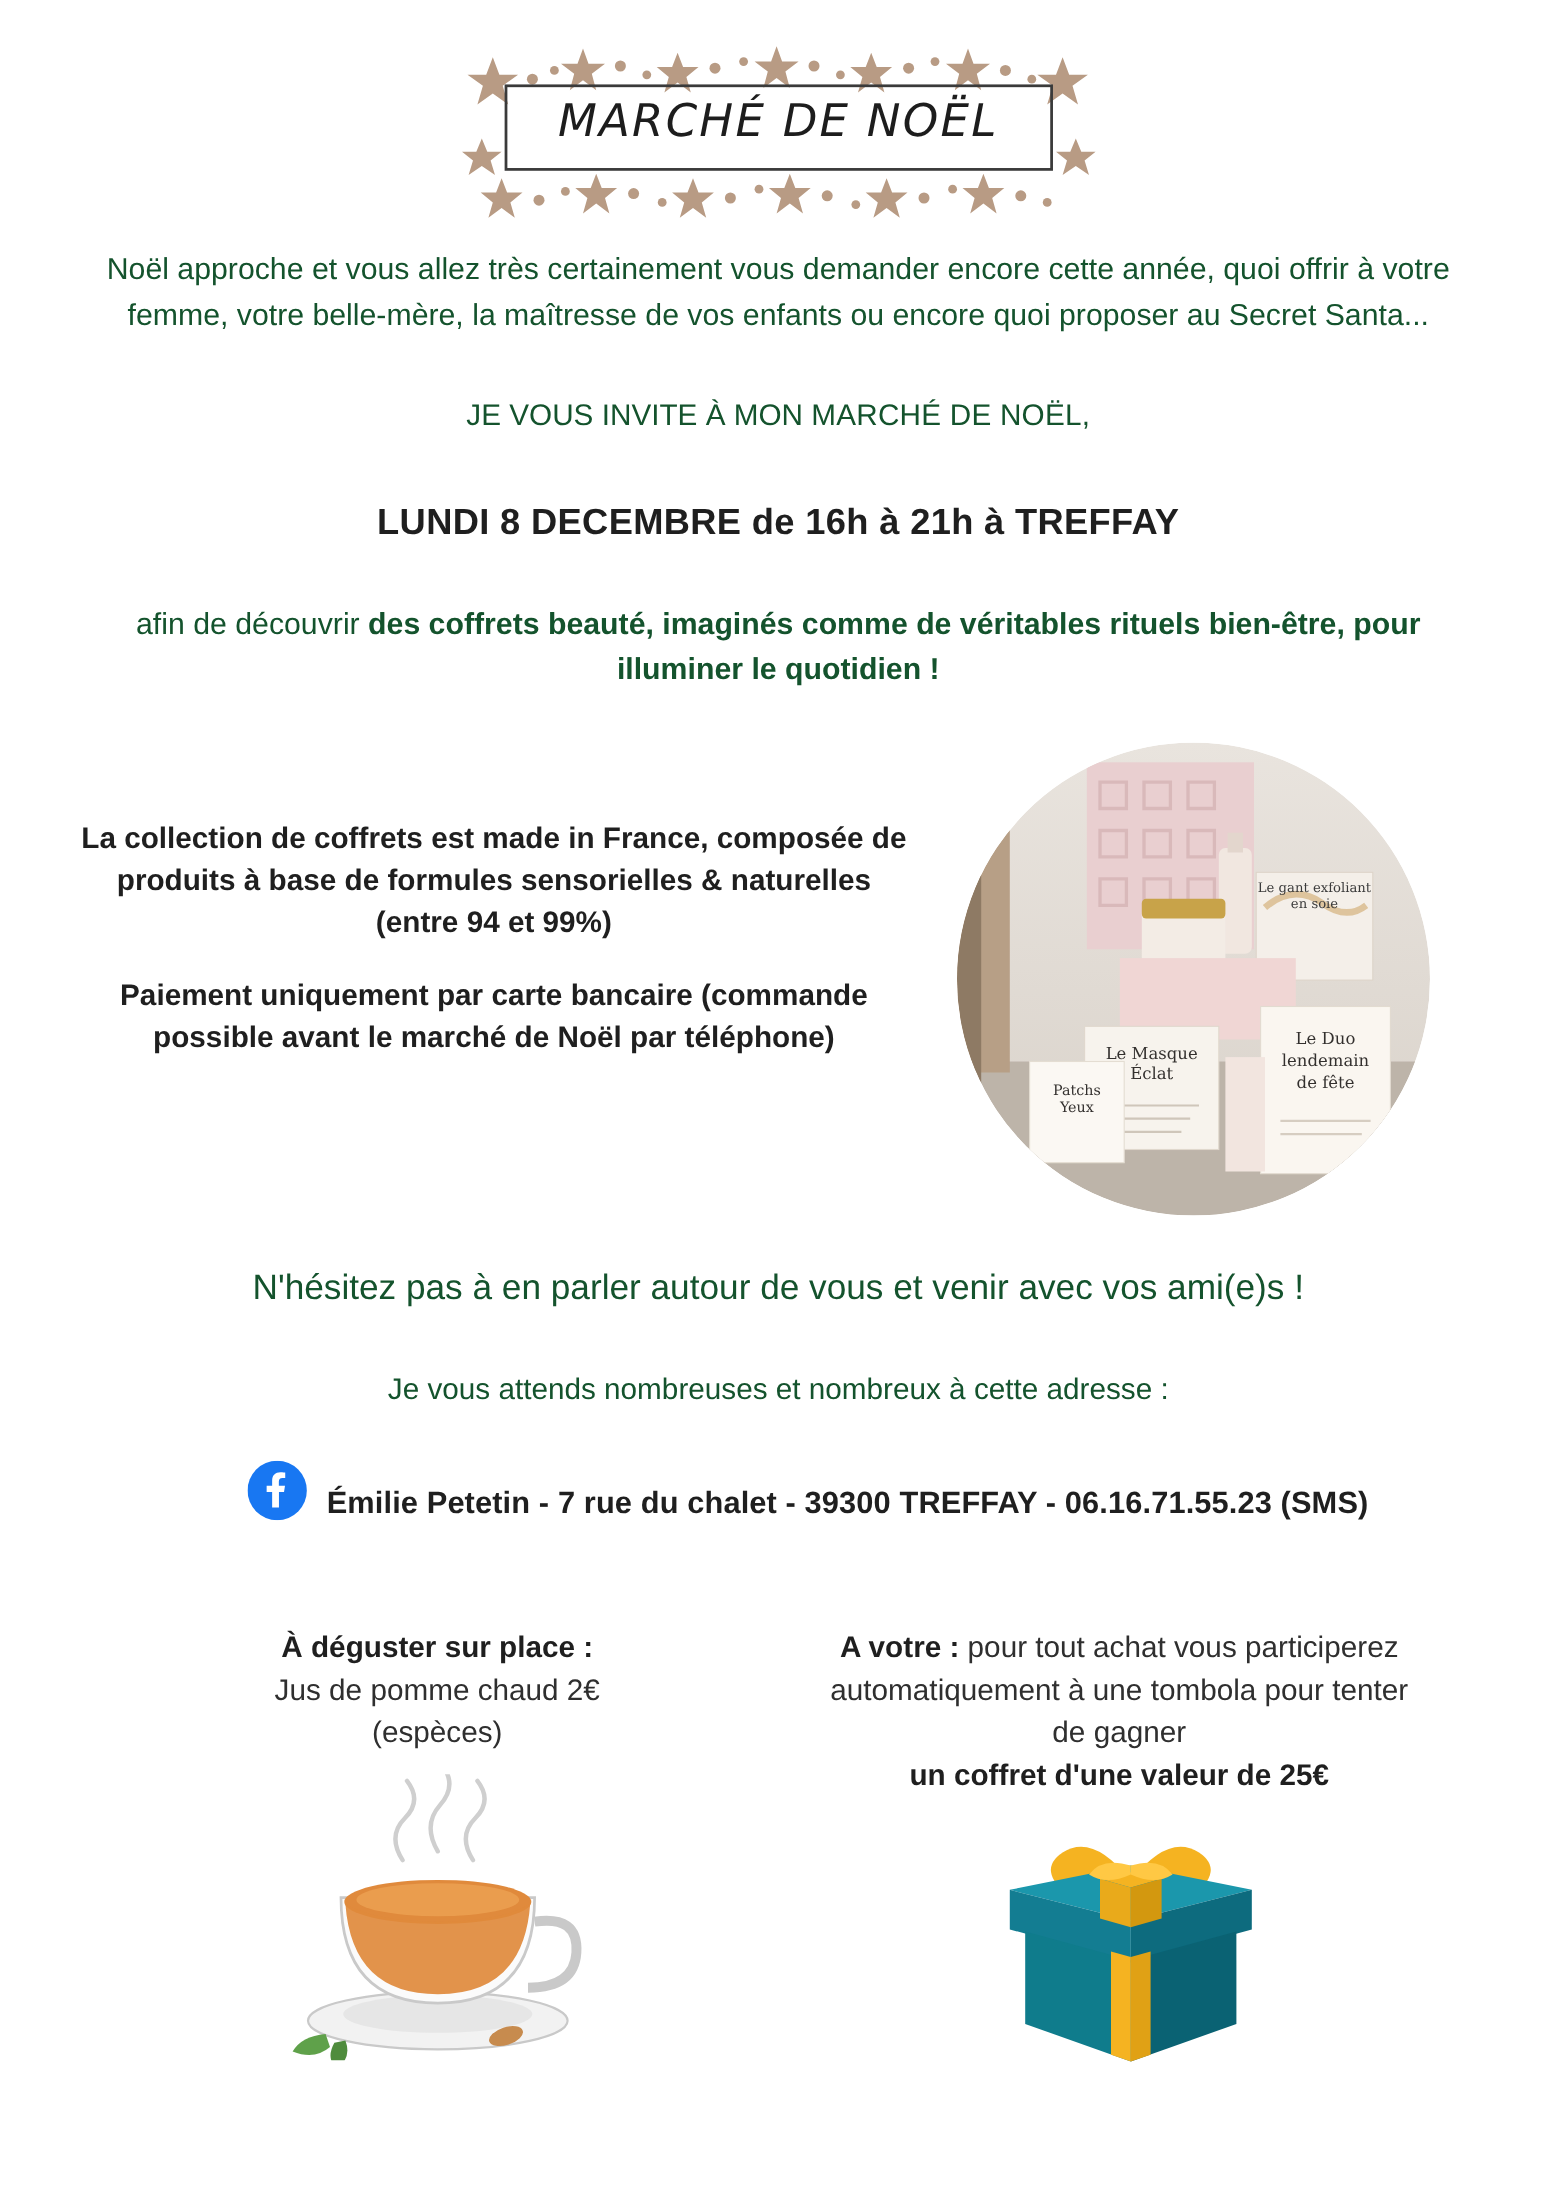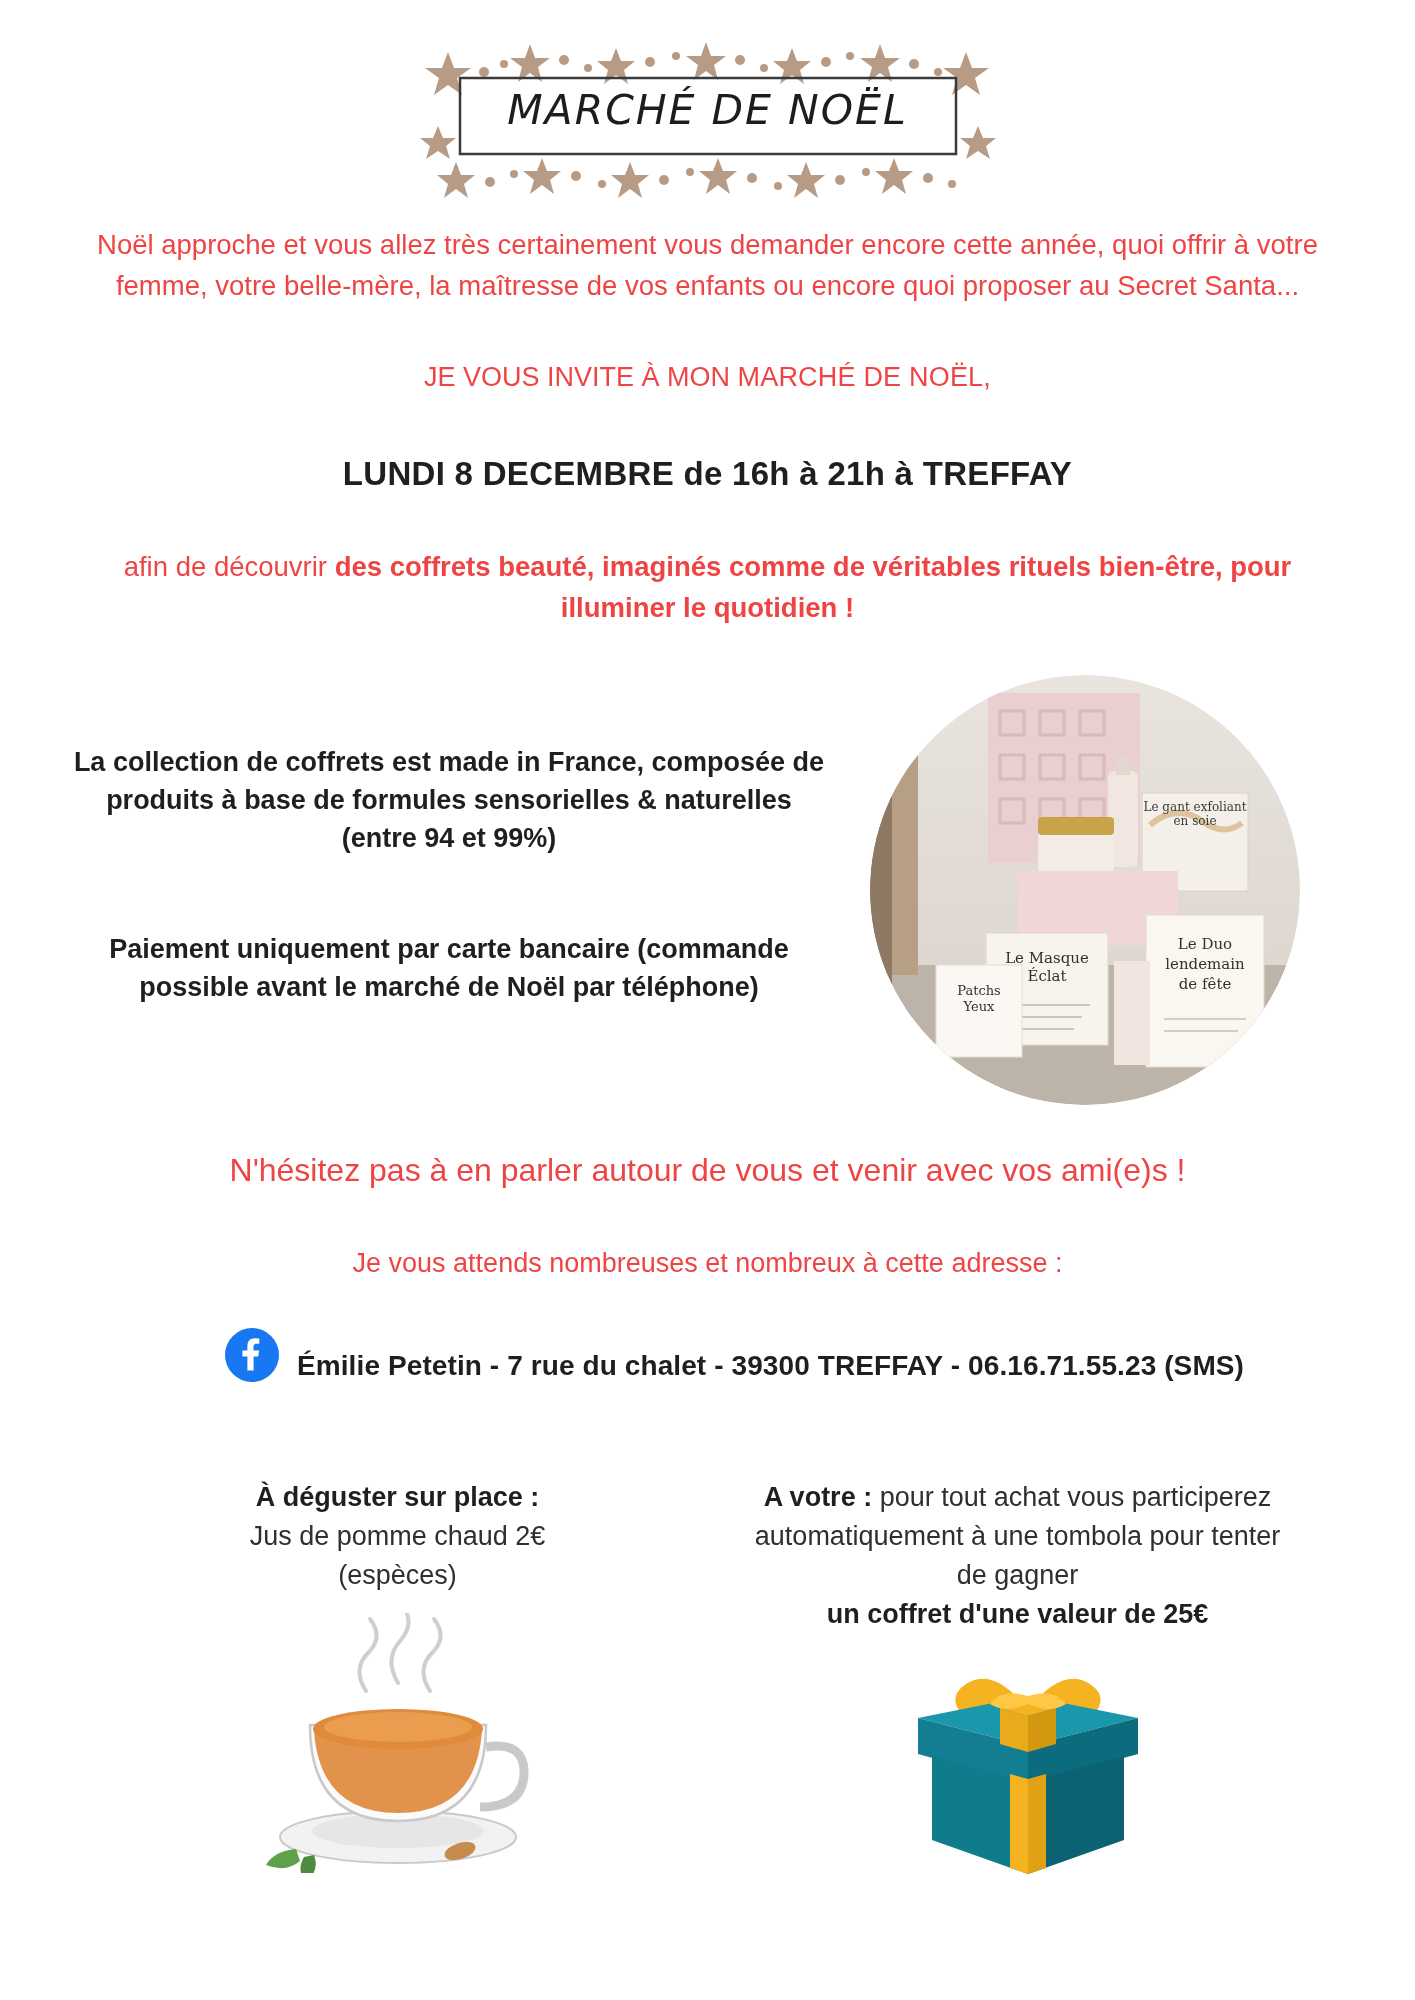--- a/index.html
+++ b/index.html
@@ -47,21 +47,21 @@
     letter-spacing: 2px;
     color: #1d1d1d;
     font-weight: 400;
   }
 
   
   .para {
     text-align: center;
     font-size: 27.5px;
     line-height: 1.48;
-    color: #ef4444;
+    color: #14532d;
     margin: 0 auto;
     font-weight: 400;
   }
   .intro {
     width: 1240px;
     margin: 26px auto 0;
   }
   .invite {
     margin-top: 52px;
     font-size: 27px;
@@ -96,21 +96,21 @@
     padding-top: 68px;
   }
   .mid-left p {
     text-align: center;
     font-weight: 700;
     font-size: 27px;
     line-height: 1.42;
     margin: 0;
     color: #1f1f1f;
   }
-  .mid-left .blk2 { margin-top: 72px; }
+  .mid-left .blk2 { margin-top: 28px; }
 
   .photo {
     position: absolute;
     right: 115px;
     top: 0;
     width: 430px;
     height: 430px;
     border-radius: 50%;
     overflow: hidden;
   }

